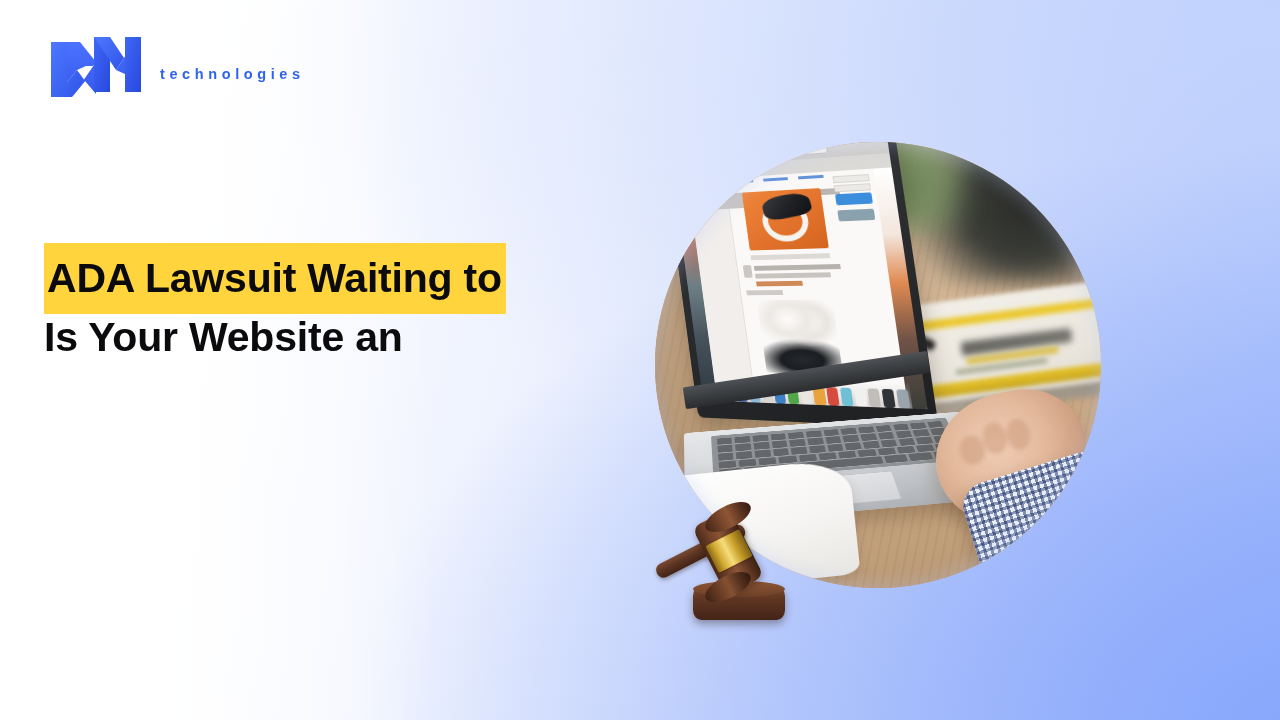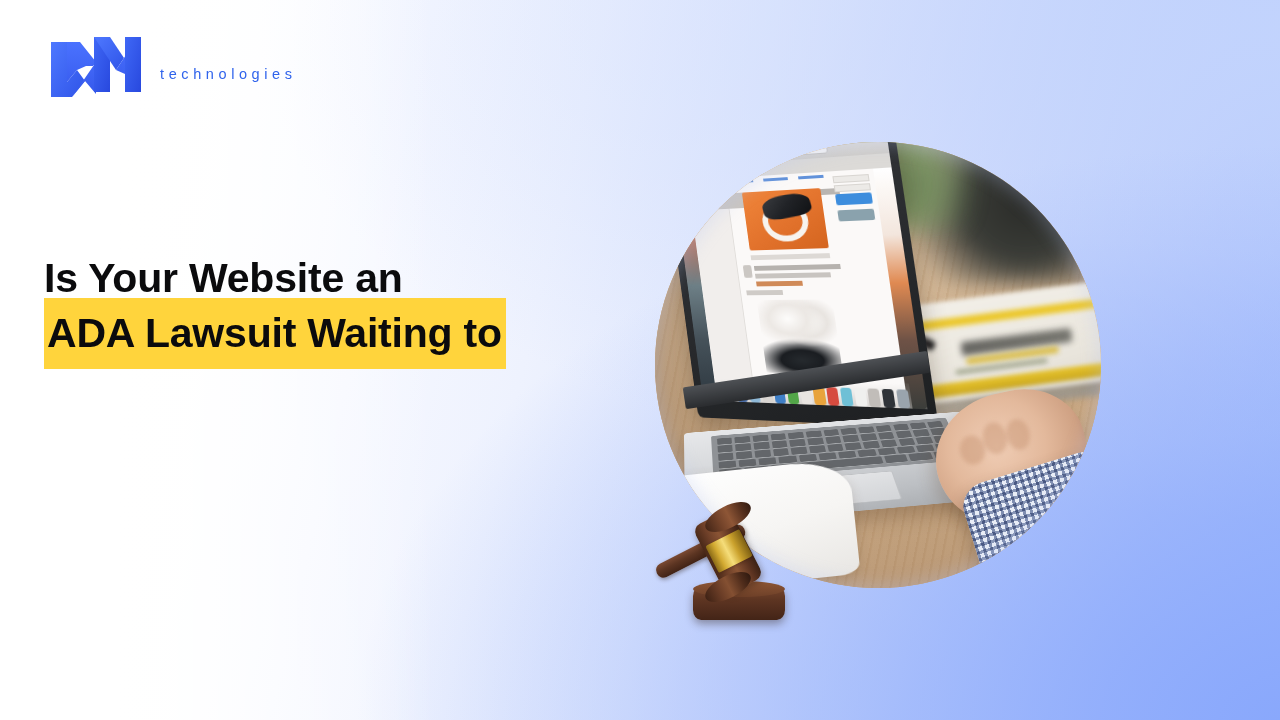--- a/index.html
+++ b/index.html
@@ -75,21 +75,21 @@
   .logo-words { display: flex; flex-direction: column; line-height: 1; }
   .logo-name {
     font-size: 38px;
     font-weight: 700;
     color: #15161c;
     letter-spacing: -0.4px;
     line-height: 1.04;
   }
   .logo-tag {
     font-size: 14.5px;
-    font-weight: 400;
+    font-weight: 700;
     color: #2f63ec;
     letter-spacing: 4.6px;
     margin-top: 15px;
     margin-left: 2px;
   }
 
   
   .headline {
     position: absolute;
     left: 44px;
@@ -576,22 +576,22 @@
       <path d="M74 22 L88 1 L91 1 L91 56 L75 56 L75 38 L66 34 Z" fill="url(#gw3)"></path>
 
       <path d="M75 1 L91 1 L91 56 L75 56 Z" fill="url(#gw2)"></path>
     </svg>
     <div class="logo-words">
       <div class="logo-tag">technologies</div>
     </div>
   </div>
 
   <div class="headline">
+    <div class="hl-line hl-mid"><span class="mark">ADA Lawsuit Waiting to</span></div>
     <div class="hl-line">Is Your Website an</div>
-    <div class="hl-line hl-mid"><span class="mark">ADA Lawsuit Waiting to</span></div>
   </div>
 
   <div class="photo-wrap">
     <div class="photo-circle">
 
       <div class="desk"></div>
       <div class="desk-grain"></div>
       <div class="bg-wall"></div>
       <div class="bg-dark-blob"></div>
       <div class="bg-plant"></div>

